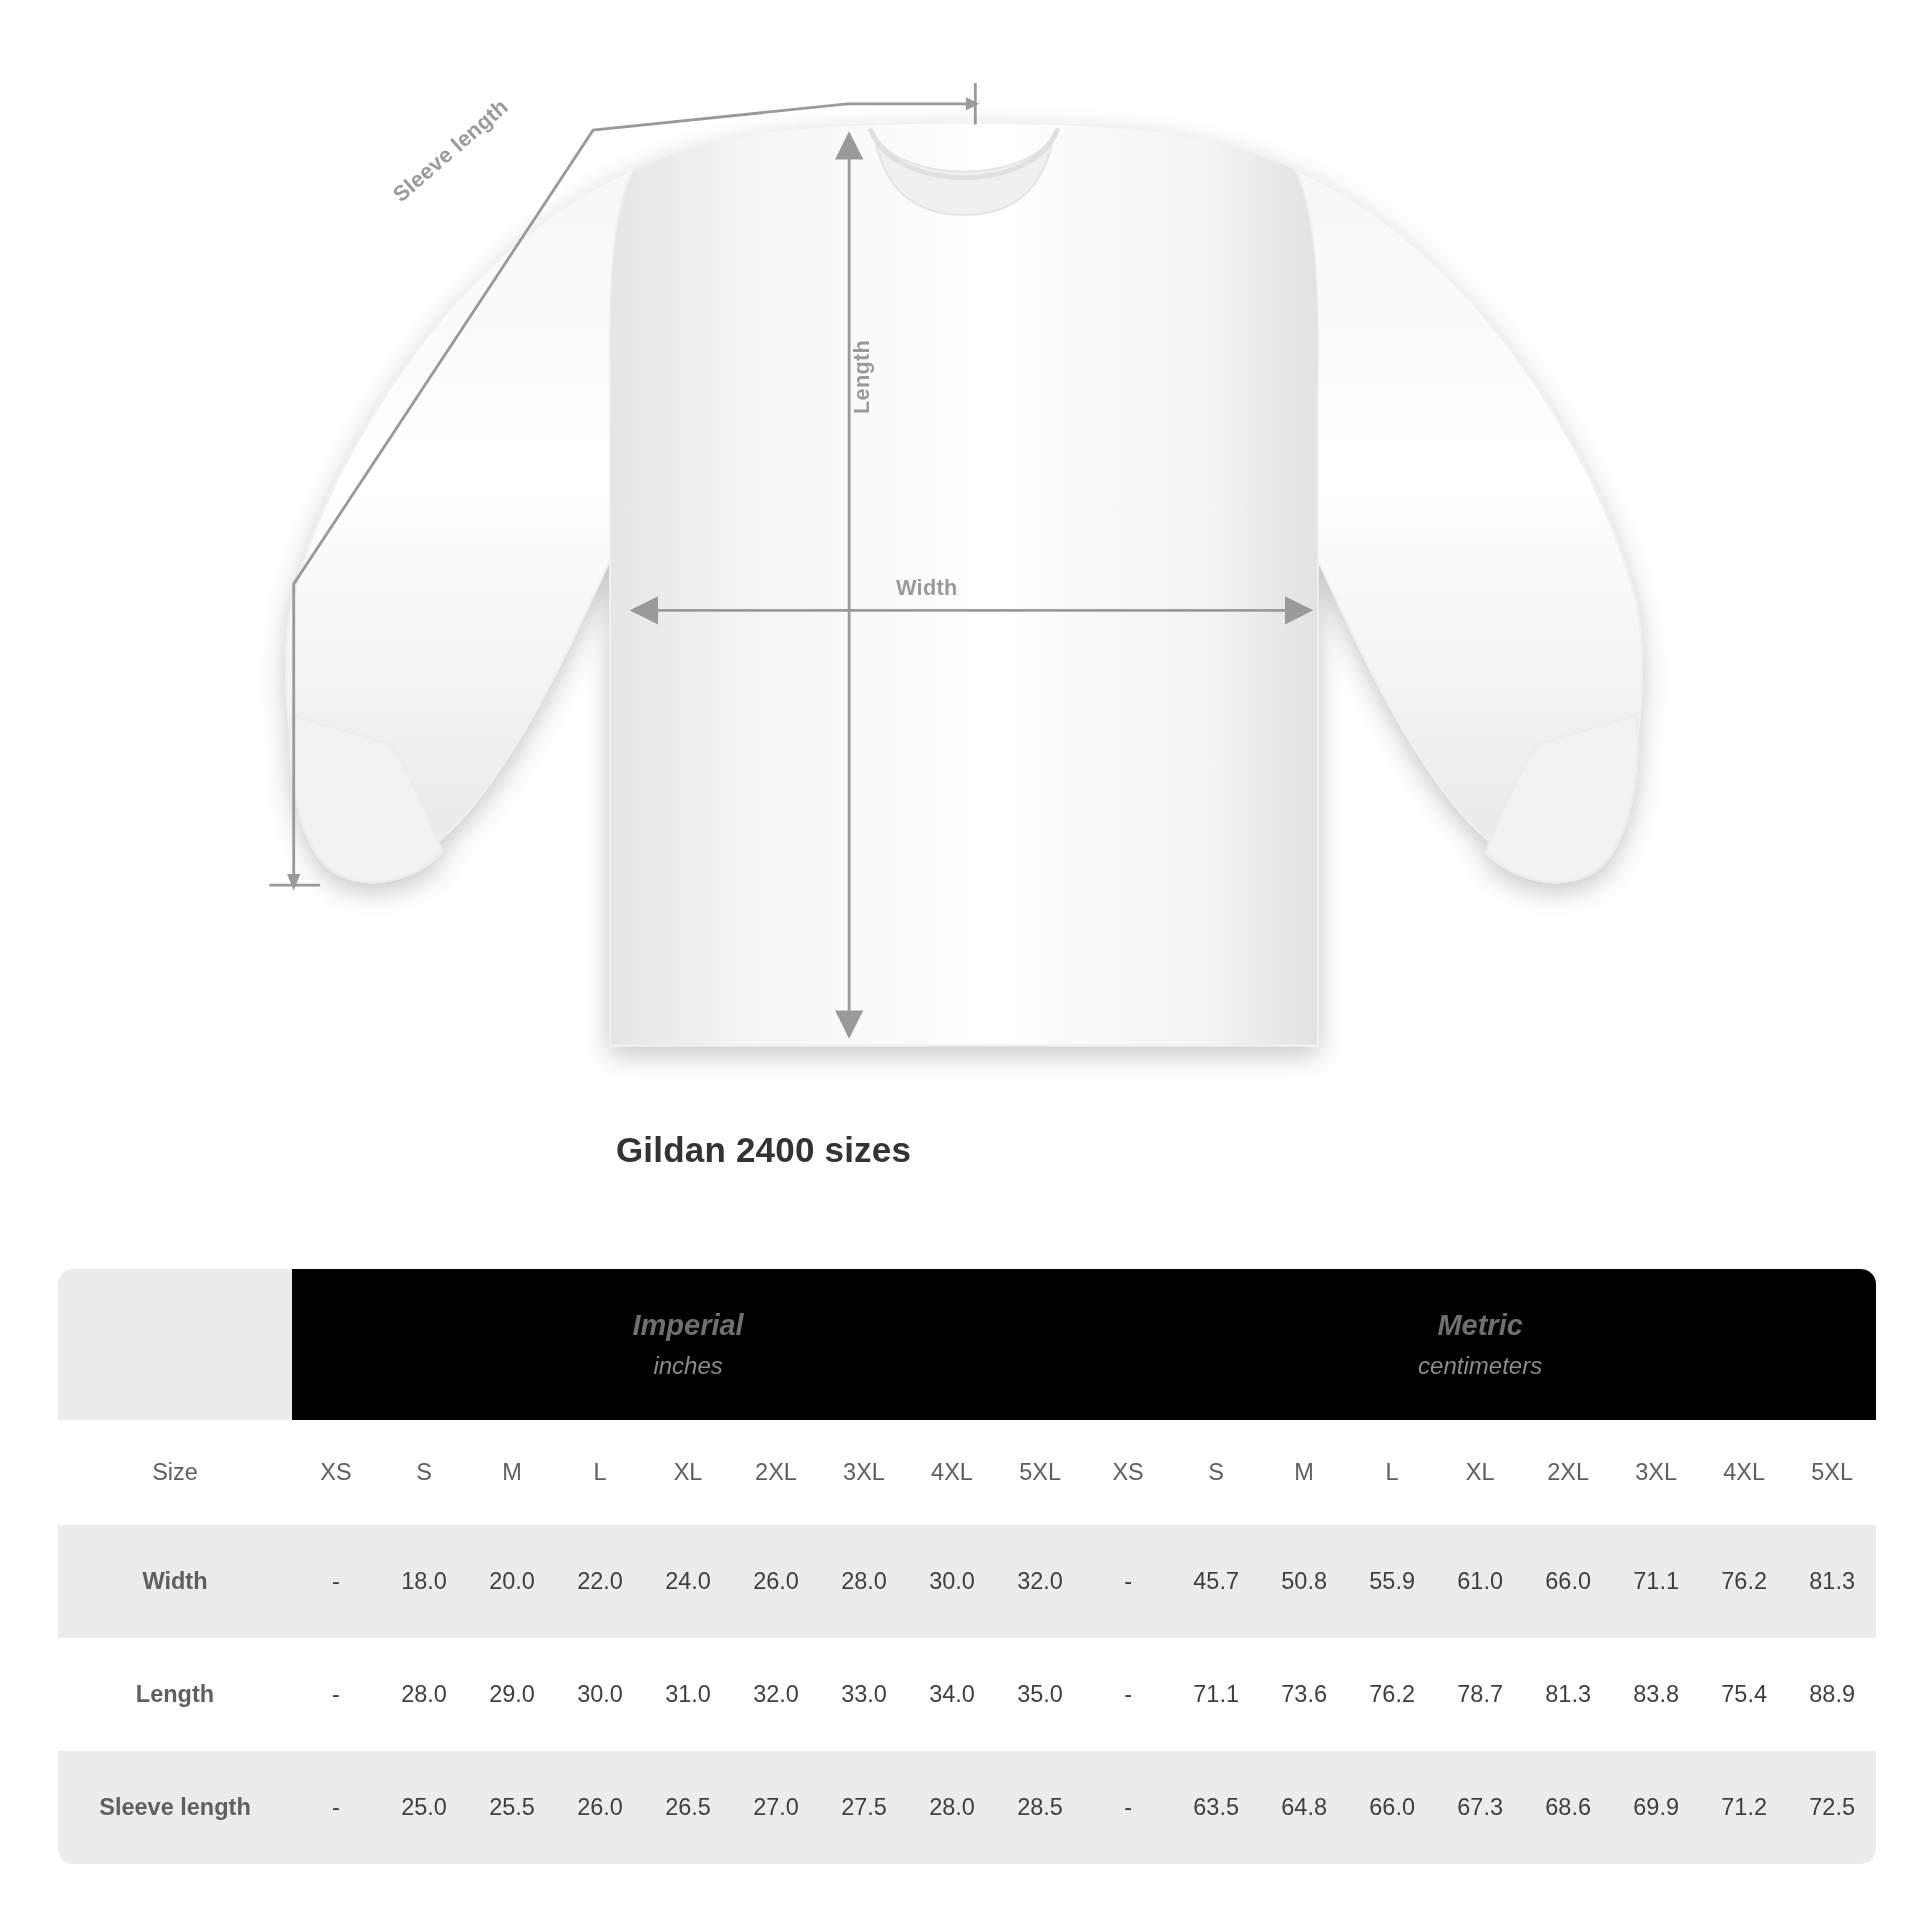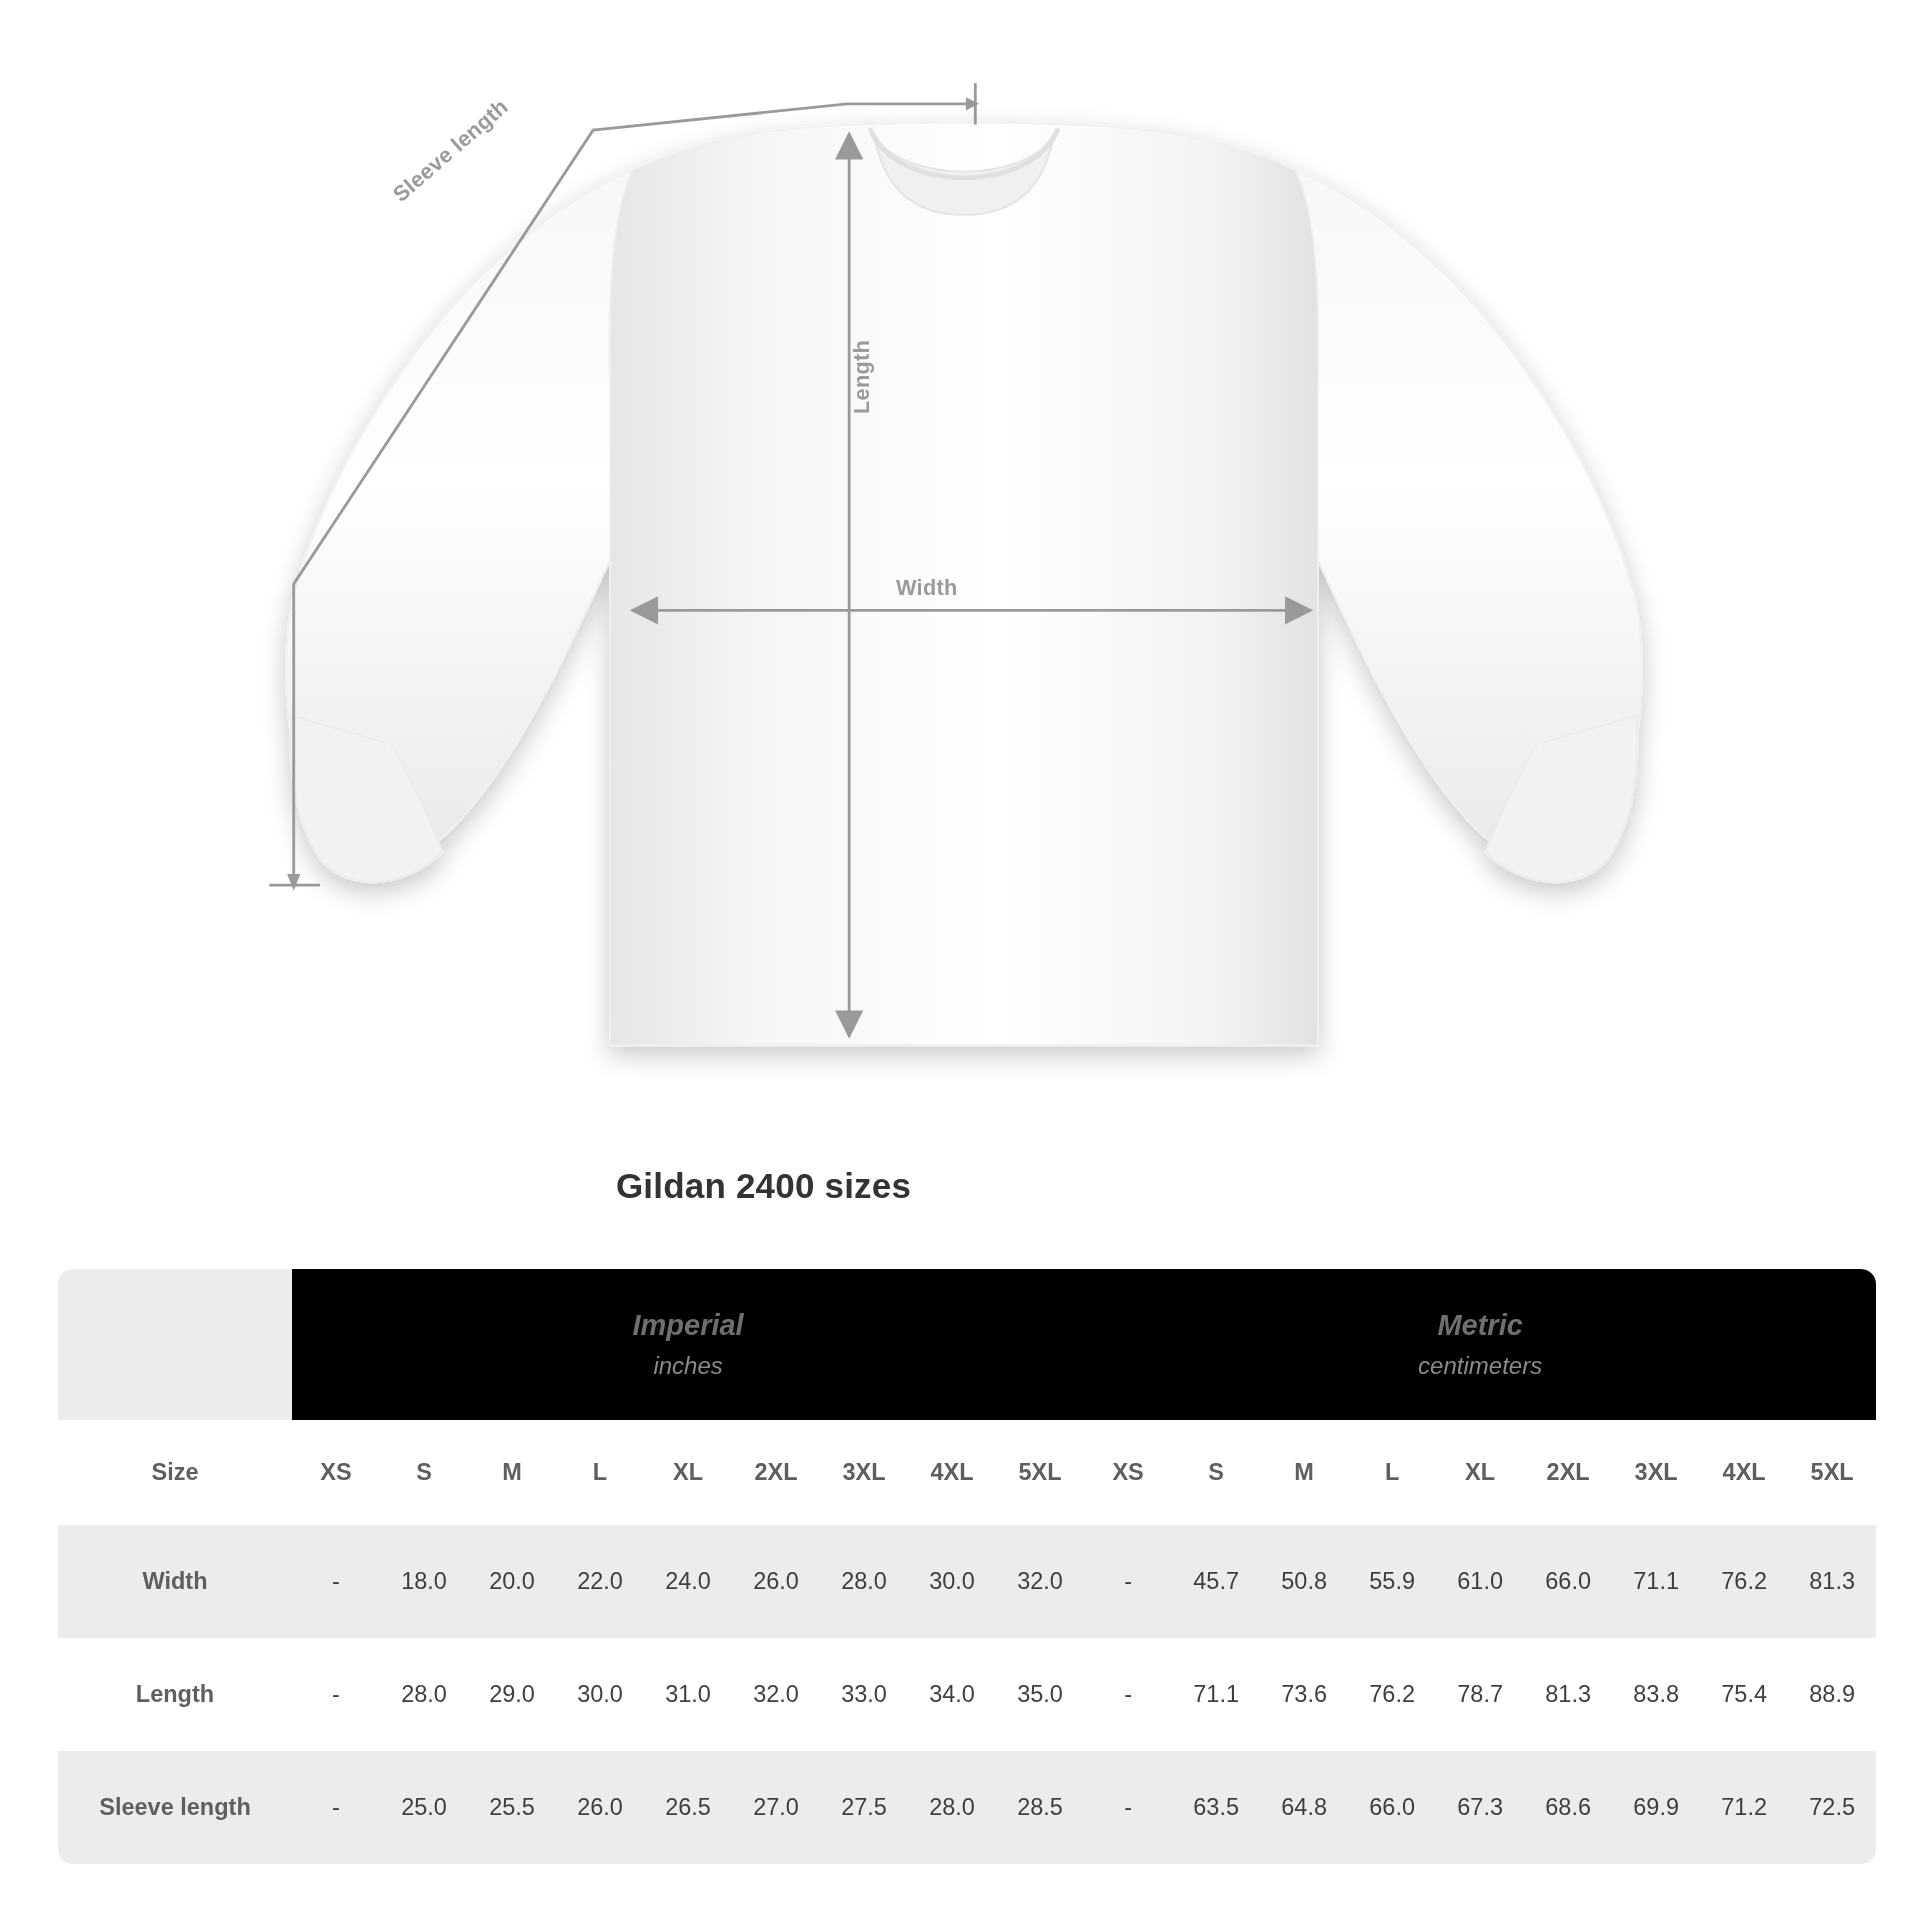--- a/index.html
+++ b/index.html
@@ -39,21 +39,21 @@
   }
   #label-sleeve {
     left: 388px; top: 188px;
     transform: rotate(-41deg);
     transform-origin: left top;
   }
 
   
   #title-block {
     position: absolute;
-    left: 0; top: 1166px;
+    left: 0; top: 1130px;
     width: 1527px;
     text-align: center;
   }
   #chart-title {
     font-size: 35px;
     font-weight: bold;
     color: #333333;
     margin: 0;
     letter-spacing: 0.2px;
   }
@@ -100,21 +100,21 @@
   }
   .round-tl { border-top-left-radius: 15px; }
   .round-tr { border-top-right-radius: 15px; }
 
   .hdr-row td {
     background: #ffffff;
     height: 105px;
     text-align: center;
     vertical-align: middle;
     font-size: 23.5px;
-    font-weight: bold;
+    font-weight: normal;
     color: #5f5f5f;
   }
   .hdr-row td.rowlabel { font-size: 23.5px; }
 
   .data-row td {
     height: 113px;
     text-align: center;
     vertical-align: middle;
     font-size: 23.5px;
     color: #3f3f3f;

